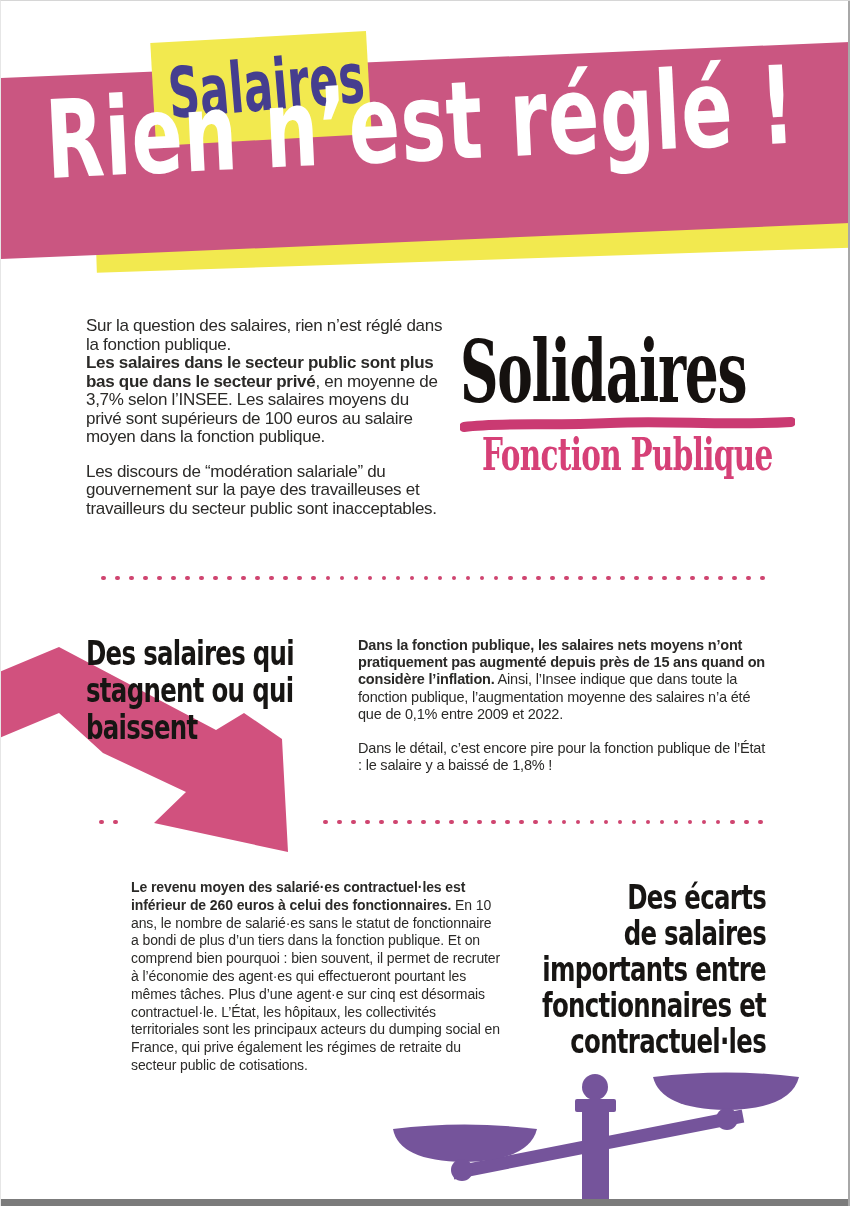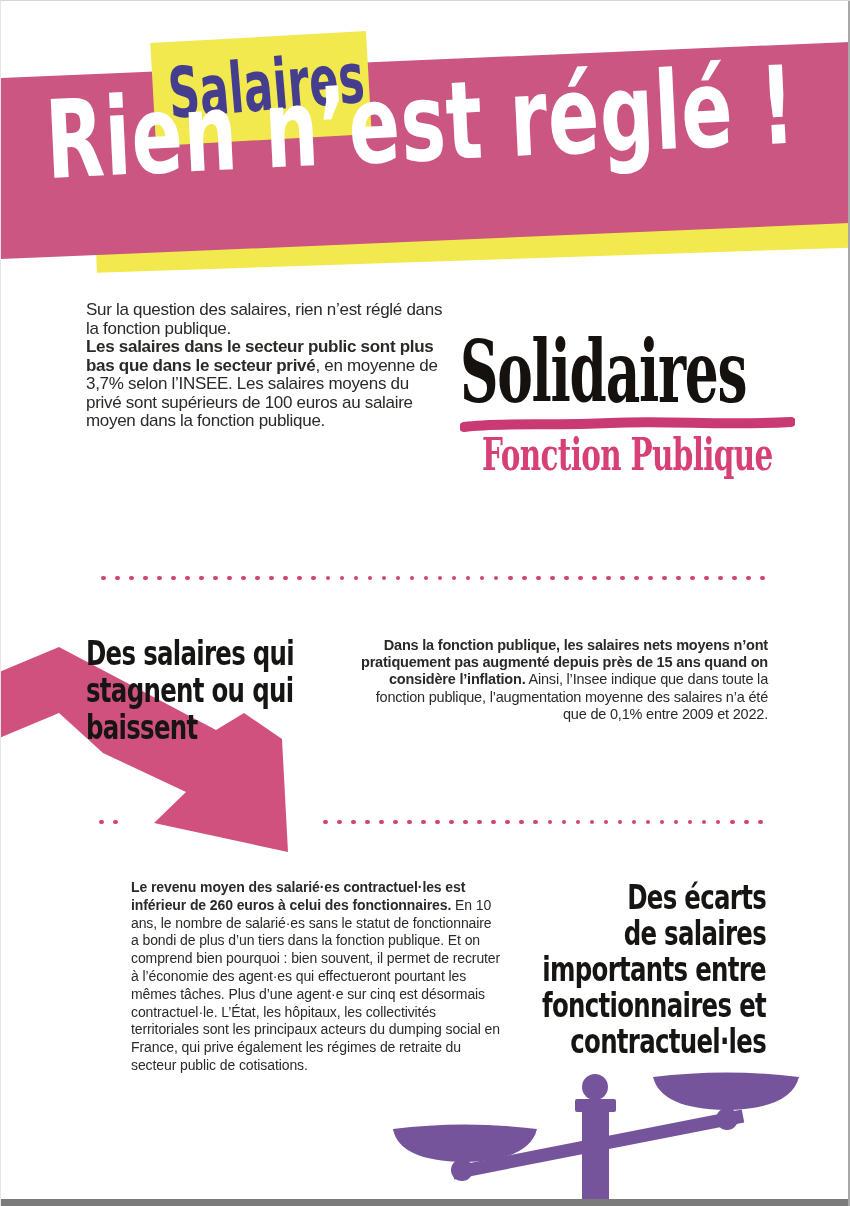--- a/index.html
+++ b/index.html
@@ -20,42 +20,42 @@
   .kicker-text{left:14px;top:8px;font-family:"DejaVu Sans",sans-serif;font-weight:bold;
     font-size:70px;line-height:88px;color:var(--purple-ink);
     transform:rotate(-1.6deg) scaleX(.62);transform-origin:left top;white-space:nowrap;}
   .banner-title{left:42px;top:80px;width:780px;color:#ffffff;
     font-family:"DejaVu Sans",sans-serif;font-weight:bold;font-size:108px;line-height:120px;
     transform:rotate(-2.7deg) scaleX(.70);transform-origin:left top;white-space:nowrap;
     letter-spacing:1px;}
   
   .intro{left:85px;top:300px;width:360px;color:var(--text-dark);
     font-size:17px;line-height:18.5px;letter-spacing:-.3px;}
-  .intro p{margin:0 0 9px 0;}
+  .intro p{margin:16px 0 9px 0;}
   .rich b{font-weight:bold;}
   
   .logo{left:459px;top:328px;width:340px;}
   .logo-name{font-family:"DejaVu Serif",serif;font-weight:bold;font-size:86px;line-height:86px;
     letter-spacing:-2px;color:#15110f;transform:scaleX(.62);transform-origin:left top;
     white-space:nowrap;}
   .logo-underline{position:absolute;left:0px;top:88px;}
   .logo-subtitle{position:absolute;left:22px;top:104px;font-family:"DejaVu Serif",serif;
     font-weight:bold;font-size:44px;line-height:44px;letter-spacing:-1px;color:var(--logo-pink);
     transform:scaleX(.67);transform-origin:left top;white-space:nowrap;}
   
   .divider-seg{position:absolute;display:flex;}
   .dot{width:4.6px;height:4.6px;border-radius:50%;background:var(--dot-pink);flex:none;}
   
   .heading{font-family:"DejaVu Sans",sans-serif;font-weight:bold;color:var(--heading-black);
     font-size:34px;line-height:37px;letter-spacing:-1px;white-space:pre-line;
     transform:scaleX(.72);transform-origin:left top;}
   .heading-left{left:85px;top:634px;width:460px;}
   .col-right{left:357px;top:636px;width:410px;color:var(--text-dark);
     font-size:14.5px;line-height:17.2px;letter-spacing:-.2px;}
-  .col-right p{margin:0 0 17px 0;text-align:right;}
+  .col-right p{margin:0 0 17px 0;}
   
   .para-bottom-left{left:85px;top:878px;width:372px;color:var(--text-dark);
     font-size:14px;line-height:17.8px;letter-spacing:-.1px;margin-left:45px;}
   .heading-right{right:84px;top:878px;width:470px;text-align:right;
     font-family:"DejaVu Sans",sans-serif;font-weight:bold;color:var(--heading-black);
     font-size:34px;line-height:36px;letter-spacing:-1px;white-space:pre-line;
     transform:scaleX(.72);transform-origin:right top;}
   
   .bottom-bar{left:0;top:1198px;width:850px;height:8px;background:var(--bar-gray);}
   .right-edge{right:0;top:0;width:2px;height:1206px;background:#a8a8a8;}
@@ -68,20 +68,21 @@
 
   <div class="abs banner-underlay"></div>
   <div class="abs banner-band"></div>
   <div class="abs kicker-box">
     <div class="abs kicker-text">Salaires</div>
   </div>
   <div class="abs banner-title">Rien n’est réglé !</div>
 
   <div class="abs intro">
     <p class="rich"><span>Sur la question des salaires, rien n’est réglé dans la fonction publique.</span><br><b>Les salaires dans le secteur public sont plus bas que dans le secteur privé</b><span>, en moyenne de 3,7% selon l’INSEE. Les salaires moyens du privé sont supérieurs de 100 euros au salaire moyen dans la fonction publique.</span></p>
+    <p class="rich"><span>Les discours de “modération salariale” du gouvernement sur la paye des travailleuses et travailleurs du secteur public sont inacceptables.</span></p>
   </div>
 
   <div class="abs logo">
     <div class="logo-name">Solidaires</div>
     <svg class="logo-underline" width="335" height="18" viewBox="0 0 335 18">
       <path d="M4 10 C 40 5, 90 9, 150 6 S 260 9, 331 5" fill="none" stroke="#ca3a72" stroke-width="10" stroke-linecap="round"></path>
     </svg>
     <div class="logo-subtitle">Fonction Publique</div>
   </div>
 
@@ -140,20 +141,21 @@
 
   <svg class="abs" style="left:0;top:595px" width="320" height="280" viewBox="0 595 320 280">
     <polygon fill="#d1517e" points="-28,682 58,646 215,729 243,712 281,738 287,851 153,822 185,791 102,752 58,712 -28,748"></polygon>
   </svg>
 
   <div class="abs heading heading-left">Des salaires qui
 stagnent ou qui
 baissent</div>
   <div class="abs col-right">
     <p class="rich"><b>Dans la fonction publique, les salaires nets moyens n’ont pratiquement pas augmenté depuis près de 15 ans quand on considère l’inflation.</b><span> Ainsi, l’Insee indique que dans toute la fonction publique, l’augmentation moyenne des salaires n’a été que de 0,1% entre 2009 et 2022.</span></p>
+    <p class="rich"><span>Dans le détail, c’est encore pire pour la fonction publique de l’État : le salaire y a baissé de 1,8% !</span></p>
   </div>
 
   <div id="divider2">
       <div class="divider-seg" style="left: 98px; top: 818.7px; gap: 9.45px;">
         <span class="dot"></span>
         <span class="dot"></span>
       </div>
       <div class="divider-seg" style="left: 322px; top: 818.7px; gap: 9.45px;">
         <span class="dot"></span>
         <span class="dot"></span>

